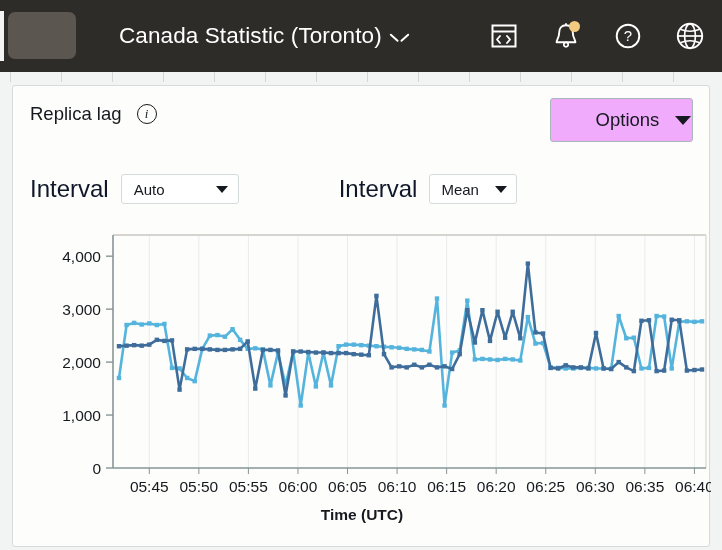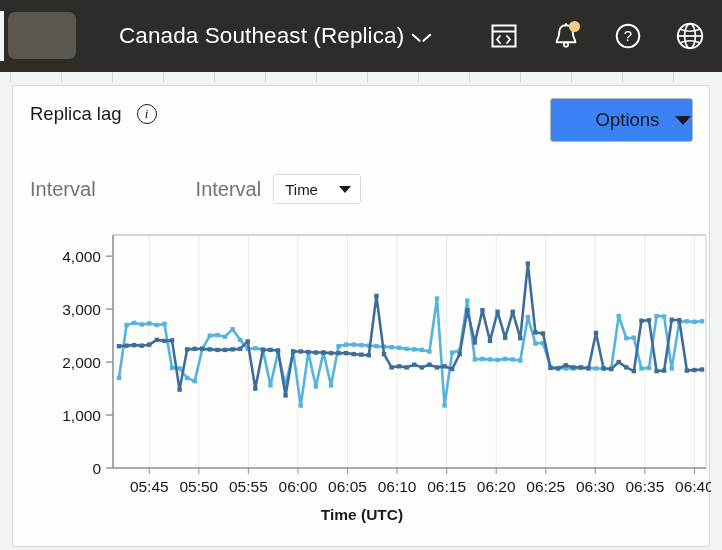--- a/index.html
+++ b/index.html
@@ -174,21 +174,21 @@
     cursor: pointer;
     box-sizing: border-box;
   }
 
   .options-button {
     position: absolute;
     right: 16px;
     top: 12px;
     width: 143px;
     height: 44px;
-    background: #3b82f6;
+    background: #f0abfc;
     border: 1px solid #aab7b8;
     border-radius: 3px;
     display: flex;
     align-items: center;
     justify-content: center;
     gap: 16px;
     cursor: pointer;
     box-sizing: border-box;
     padding-left: 44px;
   }
@@ -215,22 +215,22 @@
     top: 88px;
     display: flex;
     align-items: center;
   }
   .ctl-group {
     display: flex;
     align-items: center;
     gap: 12px;
   }
   .ctl-label {
-    font-size: 20px;
-    color: #737373;
+    font-size: 24px;
+    color: #0f172a;
   }
   .select-box {
     height: 30px;
     background: #ffffff;
     border: 1px solid #d5dbdb;
     border-radius: 3px;
     display: flex;
     align-items: center;
     box-sizing: border-box;
     cursor: pointer;
@@ -265,21 +265,21 @@
   }
 </style>
 </head>
 <body>
 
 <div class="topbar">
   <div class="topbar-left-edge"></div>
   <div class="logo-placeholder"></div>
 
   <div class="region-selector">
-    <span class="region-label">Canada Southeast (Replica)</span>
+    <span class="region-label">Canada Statistic (Toronto)</span>
     <span class="chev-down thin"></span>
   </div>
 
   <div class="topbar-icons">
     <div class="nav-icon">
       <svg width="30" height="30" viewBox="0 0 30 30" aria-hidden="true">
         <rect x="3.5" y="4.5" width="23" height="21" fill="none" stroke="#ffffff" stroke-width="2"></rect>
         <line x1="3.5" y1="10.5" x2="26.5" y2="10.5" stroke="#ffffff" stroke-width="2"></line>
         <polyline points="11,15 8,18.5 11,22" fill="none" stroke="#ffffff" stroke-width="1.9" stroke-linecap="round" stroke-linejoin="round"></polyline>
         <polyline points="18,15 21,18.5 18,22" fill="none" stroke="#ffffff" stroke-width="1.9" stroke-linecap="round" stroke-linejoin="round"></polyline>
@@ -340,26 +340,30 @@
   </div>
 
   <div class="options-button">
     <span class="lbl">Options</span>
     <span class="caret"></span>
   </div>
 
   <div class="controls">
     <div class="ctl-group">
       <span class="ctl-label">Interval</span>
+      <div class="select-box interval">
+        <span class="val">Auto</span>
+        <span class="caret sm"></span>
+      </div>
     </div>
     <div class="ctl-gap"></div>
     <div class="ctl-group">
       <span class="ctl-label">Interval</span>
       <div class="select-box statistic">
-        <span class="val">Time</span>
+        <span class="val">Mean</span>
         <span class="caret sm"></span>
       </div>
     </div>
   </div>
 
   <div class="chart-wrap">
     <svg class="chart-svg" id="chart-svg" width="698" height="300" viewBox="0 0 698 300">
         <line x1="136.28571428571428" y1="14" x2="136.28571428571428" y2="247" stroke="#e9ebed" stroke-width="1"></line>
         <line x1="136.28571428571428" y1="247" x2="136.28571428571428" y2="253" stroke="#879596" stroke-width="1"></line>
         <text x="136.28571428571428" y="271" text-anchor="middle" font-family="Liberation Sans, sans-serif" font-size="15.5" fill="#16191f">05:45</text>

